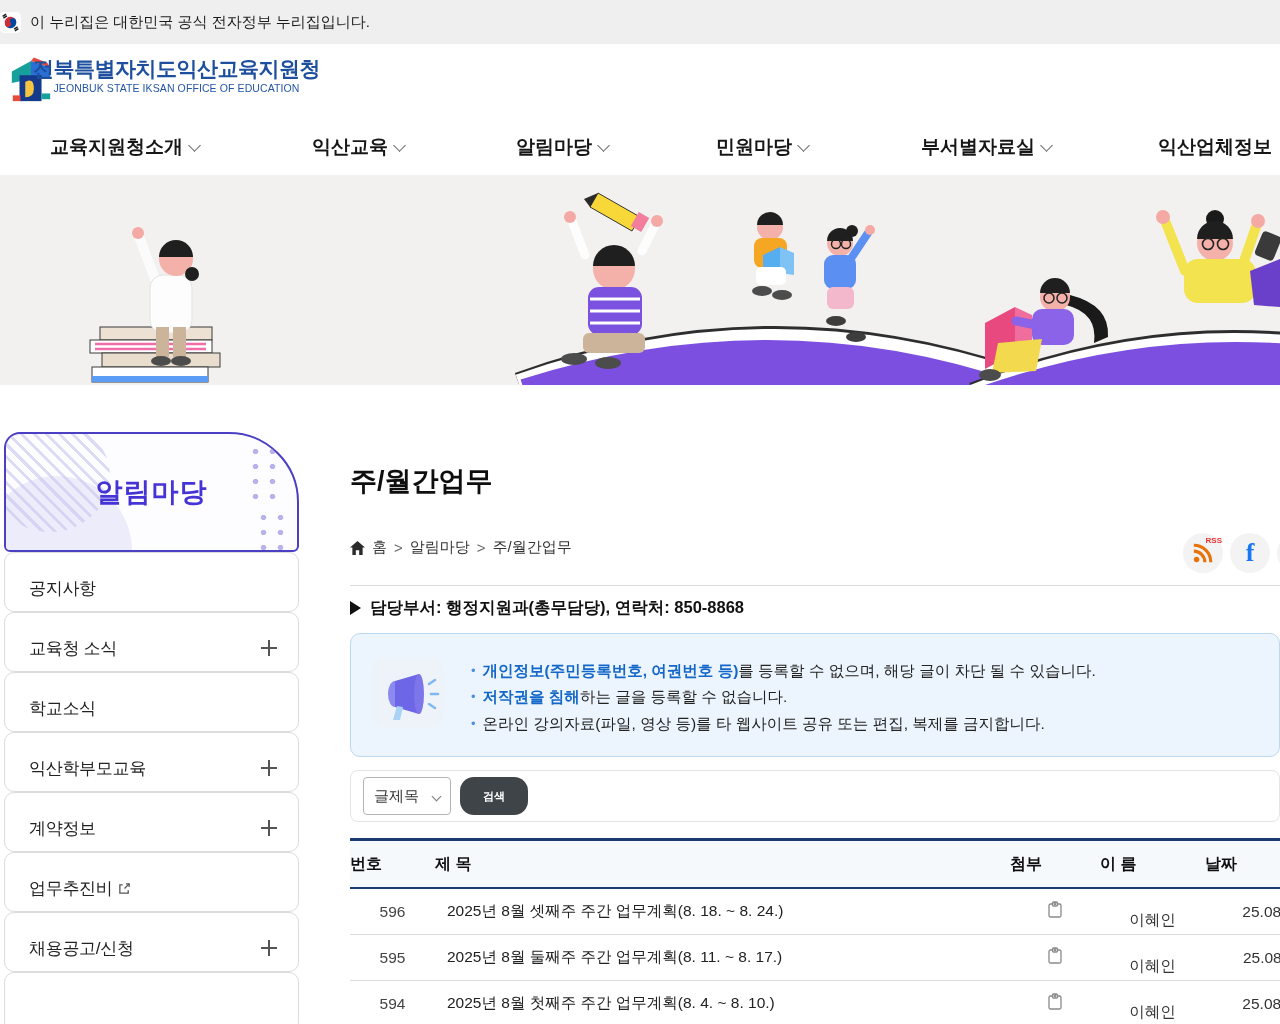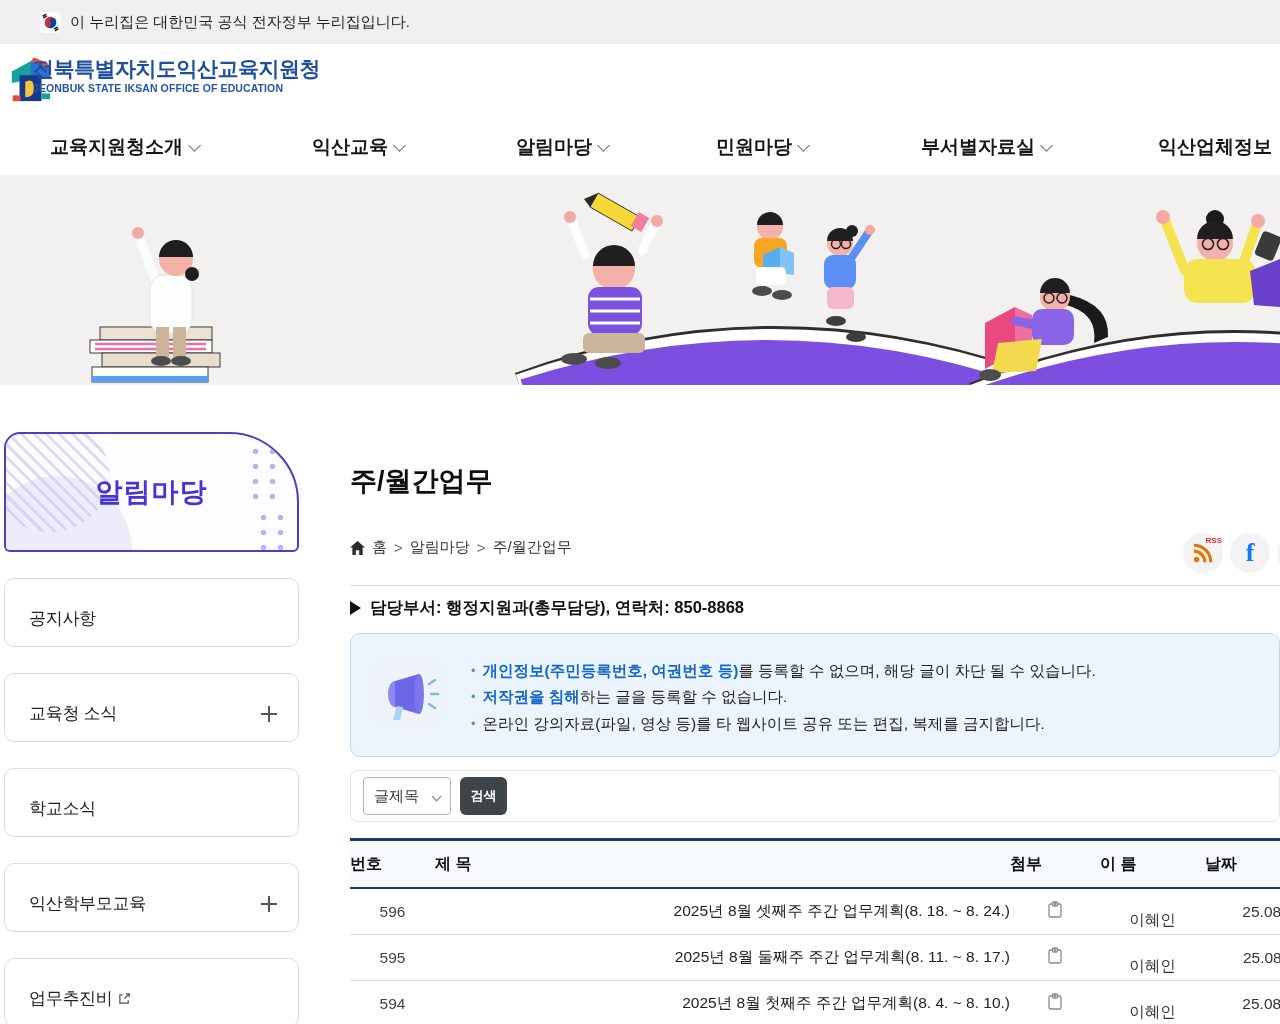--- a/index.html
+++ b/index.html
@@ -1,30 +1,30 @@
 <!DOCTYPE html>
 <html><head>
 <meta charset="utf-8">
 <style>
   html,body{margin:0;padding:0;background:#fff;}
   .page{position:relative;width:1280px;height:1024px;overflow:hidden;background:#fff;
         font-family:"Liberation Sans","DejaVu Sans",sans-serif;color:#111;}
 
   
   .govbar{position:absolute;top:0;left:0;width:1280px;height:44px;background:#efefef;
-          display:flex;align-items:center;padding-left:40px;box-sizing:border-box;}
+          display:flex;align-items:center;box-sizing:border-box;}
   .govbar .flag{margin-right:9px;display:inline-flex;}
   .govbar .gtxt{font-size:15px;color:#1c1c1c;}
 
   
   .hdr{position:absolute;top:44px;left:0;width:1280px;height:74px;background:#fff;}
   .hdr .logo{position:absolute;left:8px;top:13px;}
   .hdr .names{position:absolute;left:33px;top:13px;line-height:1.1;}
   .hdr .ko{font-size:21px;font-weight:800;color:#1d4f9e;letter-spacing:-0.5px;}
-  .hdr .en{font-size:10.5px;font-weight:700;color:#2456a8;margin-top:3px;letter-spacing:0.1px;}
+  .hdr .en{font-size:10.5px;font-weight:400;color:#2456a8;margin-top:3px;letter-spacing:0.1px;text-align:center;}
 
   
   .nav{position:absolute;top:118px;left:0;width:1280px;height:57px;background:#fff;}
   .nav .nv{position:absolute;top:0;height:57px;line-height:57px;font-size:19px;font-weight:600;
            color:#161616;white-space:nowrap;cursor:pointer;}
   .chev{display:inline-block;width:8px;height:8px;border-right:1.6px solid #666;
         border-bottom:1.6px solid #666;transform:rotate(45deg);margin-left:7px;
         vertical-align:3px;}
 
   
@@ -38,21 +38,21 @@
   .side-head .ttl{font-size:27px;font-weight:800;color:#4633d6;letter-spacing:1px;position:relative;z-index:3;}
   .dec-hatch{position:absolute;left:-16px;top:-14px;width:120px;height:112px;border-radius:50%;
              background:repeating-linear-gradient(45deg,#c7c5ee 0 3px,transparent 3px 9px);opacity:.6;z-index:1;}
   .dec-circle{position:absolute;left:-24px;top:42px;width:150px;height:150px;border-radius:50%;
               background:#e7e5f8;opacity:.75;z-index:0;}
   .dec-dots{position:absolute;width:34px;height:58px;z-index:2;
             background-image:radial-gradient(#b7b3ea 2.6px,transparent 3.2px);
             background-size:17px 15px;}
   .dec-dots.a{right:16px;top:10px;}
   .dec-dots.b{right:8px;top:76px;}
-  .sitem{height:69px;margin-top:26px;border:1px solid #dcdcdc;border-radius:10px;background:#fff;
+  .sitem{height:60px;margin-top:0;border:1px solid #dcdcdc;border-radius:10px;background:#fff;
          display:flex;align-items:center;justify-content:space-between;
          padding:12px 20px 0 24px;box-sizing:border-box;cursor:pointer;}
   .sitem .lbl{font-size:17px;color:#222;font-weight:500;letter-spacing:-0.3px;display:flex;align-items:center;}
   .plus{position:relative;width:18px;height:18px;}
   .plus::before,.plus::after{content:"";position:absolute;background:#555;}
   .plus::before{left:8px;top:1px;width:2px;height:16px;}
   .plus::after{left:1px;top:8px;width:16px;height:2px;}
   .extico{margin-left:5px;display:inline-flex;}
 
   
@@ -84,33 +84,33 @@
   .searchbox{position:absolute;top:385px;left:0;width:930px;height:52px;border:1px solid #e4e4e4;
              border-radius:8px;box-sizing:border-box;display:flex;align-items:center;padding-left:12px;}
   .fselect{width:88px;height:38px;border:1px solid #b5b5b5;border-radius:4px;background:#fff;
            display:flex;align-items:center;justify-content:space-between;padding:0 10px;
            box-sizing:border-box;font-size:15px;color:#333;cursor:pointer;}
   .fselect .chev{width:6px;height:6px;border-color:#777;margin-left:4px;vertical-align:1px;}
   .finput{width:300px;height:38px;border:1px solid #ccc;border-radius:4px;margin-left:9px;
           padding:0 11px;box-sizing:border-box;font-size:15px;color:#333;outline:none;
           font-family:"Liberation Sans",sans-serif;}
   .finput::placeholder{color:#9a9a9a;}
-  .sbtn{width:47px;height:38px;margin-left:9px;background:#3f4449;color:#fff;border:none;
-        border-radius:6px;font-size:13px;font-weight:700;cursor:pointer;
+  .sbtn{width:68px;height:38px;margin-left:9px;background:#3f4449;color:#fff;border:none;
+        border-radius:14px;font-size:11px;font-weight:700;cursor:pointer;
         font-family:"Liberation Sans",sans-serif;}
 
   
   .tbl{position:absolute;top:453px;left:0;width:990px;}
   .trow{display:grid;grid-template-columns:85px 575px 90px 105px 135px;align-items:center;}
   .thead{height:46px;background:#f6f9fc;border-top:3px solid #1b3c71;border-bottom:2px solid #1b3c71;
          font-weight:700;font-size:16px;color:#0f0f0f;}
   .thead > div{text-align:left;}
   .tr{height:45px;border-bottom:1px solid #ddd;font-size:15.5px;color:#222;cursor:pointer;}
   .td-no{text-align:center;color:#444;}
-  .td-title{text-align:right;padding-left:12px;box-sizing:border-box;white-space:nowrap;}
+  .td-title{text-align:left;padding-left:12px;box-sizing:border-box;white-space:nowrap;}
   .td-att{text-align:center;}
   .td-name{text-align:center;color:#333;margin-top:17px;}
   .td-date{text-align:center;color:#333;white-space:nowrap;}
 </style>
 </head>
 <body>
 
 <div class="page">
 
   <div class="govbar">
@@ -287,34 +287,34 @@
       <span class="plus"></span>
     </div>
     <div class="sitem">
       <span class="lbl">학교소식</span>
     </div>
     <div class="sitem">
       <span class="lbl">익산학부모교육</span>
       <span class="plus"></span>
     </div>
     <div class="sitem">
+      <span class="lbl">계약정보</span>
+      <span class="plus"></span>
+    </div>
+    <div class="sitem">
       <span class="lbl">
         <span>업무추진비</span>
         <span class="extico">
           <svg width="13" height="13" viewBox="0 0 14 14" fill="none" stroke="#555" stroke-width="1.4">
             <path d="M5 3 H2 V12 H11 V9"></path>
               <path d="M7 7 L12 2"></path>
               <path d="M8.5 2 H12 V5.5"></path>
           </svg>
         </span>
       </span>
-    </div>
-    <div class="sitem">
-      <span class="lbl">계약정보</span>
-      <span class="plus"></span>
     </div>
     <div class="sitem">
       <span class="lbl">채용공고/신청</span>
       <span class="plus"></span>
     </div>
     <div class="sitem"></div>
   </div>
 
   <div class="main">
     <div class="ptitle">주/월간업무</div>

